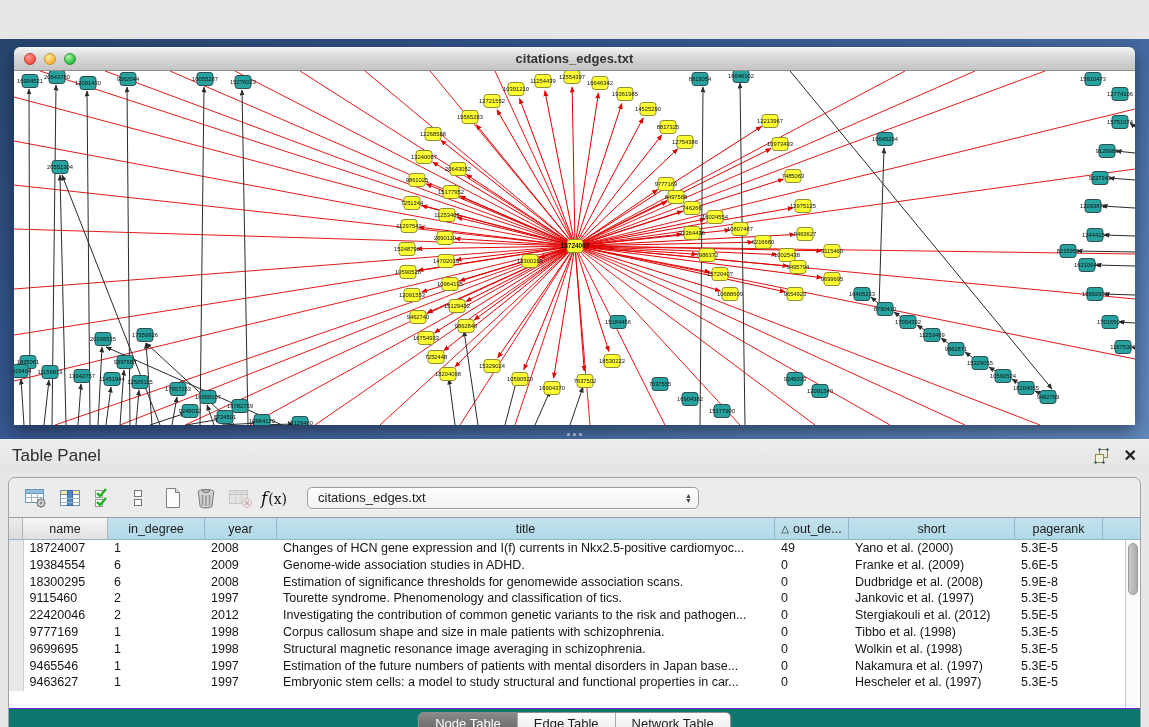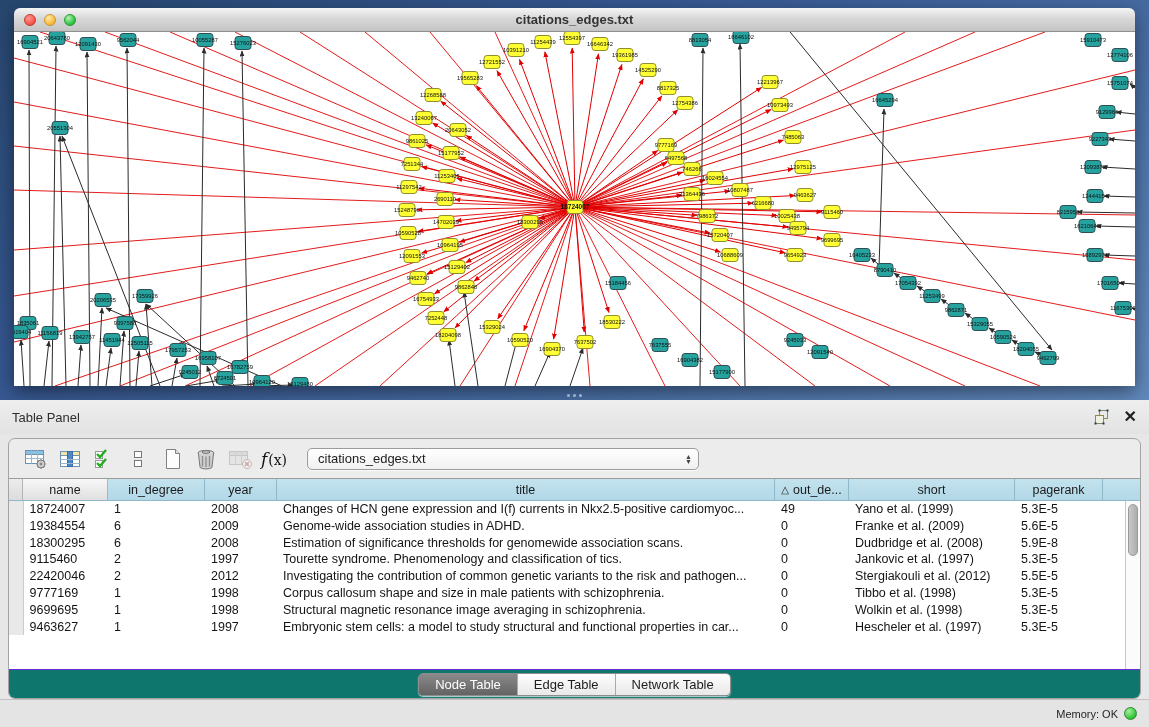--- a/index.html
+++ b/index.html
@@ -1,17 +1,17 @@
 <!DOCTYPE html>
 <html><head>
 <meta charset="utf-8">
 <style>
   * { margin:0; padding:0; box-sizing:border-box; }
   html,body { width:1149px; height:727px; font-family:"Liberation Sans", sans-serif; overflow:hidden; background:#e7e7e7; }
-  #stage { position:relative; width:1149px; height:541px; }
+  #stage { position:relative; width:1149px; height:541px;margin-top:39px; }
 
   
   .desktop { position:absolute; left:0; top:0; width:1149px; height:400px;
     background:linear-gradient(150deg,#27476f 0%,#35568f 35%,#4a70a6 70%,#6189bc 100%); }
   .net-window { position:absolute; left:14px; top:8px; width:1121px; height:378px;
     box-shadow:0 6px 18px rgba(0,0,0,.45); border-radius:6px 6px 0 0; }
   .titlebar { position:relative; height:24px; border-radius:6px 6px 0 0;
     background:linear-gradient(#f5f5f5,#d8d8d8 45%,#c4c4c4);
     border-bottom:1px solid #8f8f8f; display:flex; align-items:center; }
   .lights { position:absolute; left:10px; top:0; height:24px; display:flex; align-items:center; gap:8px; }
@@ -22,21 +22,21 @@
   .win-title { width:100%; text-align:center; font-size:13px; color:#333; font-weight:bold; }
   .graph-area { position:absolute; left:0; top:24px; width:1121px; height:354px; background:#ffffff; overflow:hidden; }
   .graph-area svg { display:block; }
   .splitter-grip { position:absolute; left:560px; top:394px; width:28px; height:5px; display:flex; gap:3px; justify-content:center; }
   .splitter-grip i { width:3px; height:3px; border-radius:50%; background:#9fb3cf; }
 
   
   .table-panel { position:absolute; left:0; top:400px; width:1149px; height:327px; background:#e7e7e7; }
   .panel-header { height:34px; display:flex; align-items:center; padding:0 12px;
     background:linear-gradient(#eeeeee,#e3e3e3); }
-  .panel-title { font-size:13px; color:#2e2e2e; }
+  .panel-title { font-size:17px; color:#2e2e2e; }
   .panel-header .hdr-icons { margin-left:auto; display:flex; align-items:center; gap:14px; }
   .float-btn svg { display:block; }
   .close-btn { font-size:16px; font-weight:bold; color:#222; line-height:1; cursor:default; }
 
   .container { position:absolute; left:8px; top:38px; width:1133px; height:261px;
     background:#ececec; border:1px solid #a3a3a3; border-radius:7px; overflow:hidden; }
 
   .toolbar { height:39px; display:flex; align-items:center; padding-left:12px; }
   .tool { width:30px; height:28px; display:flex; align-items:center; justify-content:center; margin-right:4px; }
   .tool.disabled { opacity:.45; }
@@ -617,21 +617,21 @@
               <col>
             </colgroup>
             <tbody id="tbody">
               <tr>
                 <td class="gutter-cell"></td>
                 <td>18724007</td>
                 <td>1</td>
                 <td>2008</td>
                 <td>Changes of HCN gene expression and I(f) currents in Nkx2.5-positive cardiomyoc...</td>
                 <td>49</td>
-                <td>Yano et al. (1999)</td>
+                <td>Yano et al. (2000)</td>
                 <td>5.3E-5</td>
                 <td></td>
               </tr>
               <tr>
                 <td class="gutter-cell"></td>
                 <td>19384554</td>
                 <td>6</td>
                 <td>2009</td>
                 <td>Genome-wide association studies in ADHD.</td>
                 <td>0</td>
@@ -684,20 +684,31 @@
                 <td></td>
               </tr>
               <tr>
                 <td class="gutter-cell"></td>
                 <td>9699695</td>
                 <td>1</td>
                 <td>1998</td>
                 <td>Structural magnetic resonance image averaging in schizophrenia.</td>
                 <td>0</td>
                 <td>Wolkin et al. (1998)</td>
+                <td>5.3E-5</td>
+                <td></td>
+              </tr>
+              <tr>
+                <td class="gutter-cell"></td>
+                <td>9465546</td>
+                <td>1</td>
+                <td>1997</td>
+                <td>Estimation of the future numbers of patients with mental disorders in Japan base...</td>
+                <td>0</td>
+                <td>Nakamura et al. (1997)</td>
                 <td>5.3E-5</td>
                 <td></td>
               </tr>
               <tr>
                 <td class="gutter-cell"></td>
                 <td>9463627</td>
                 <td>1</td>
                 <td>1997</td>
                 <td>Embryonic stem cells: a model to study structural and functional properties in car...</td>
                 <td>0</td>

